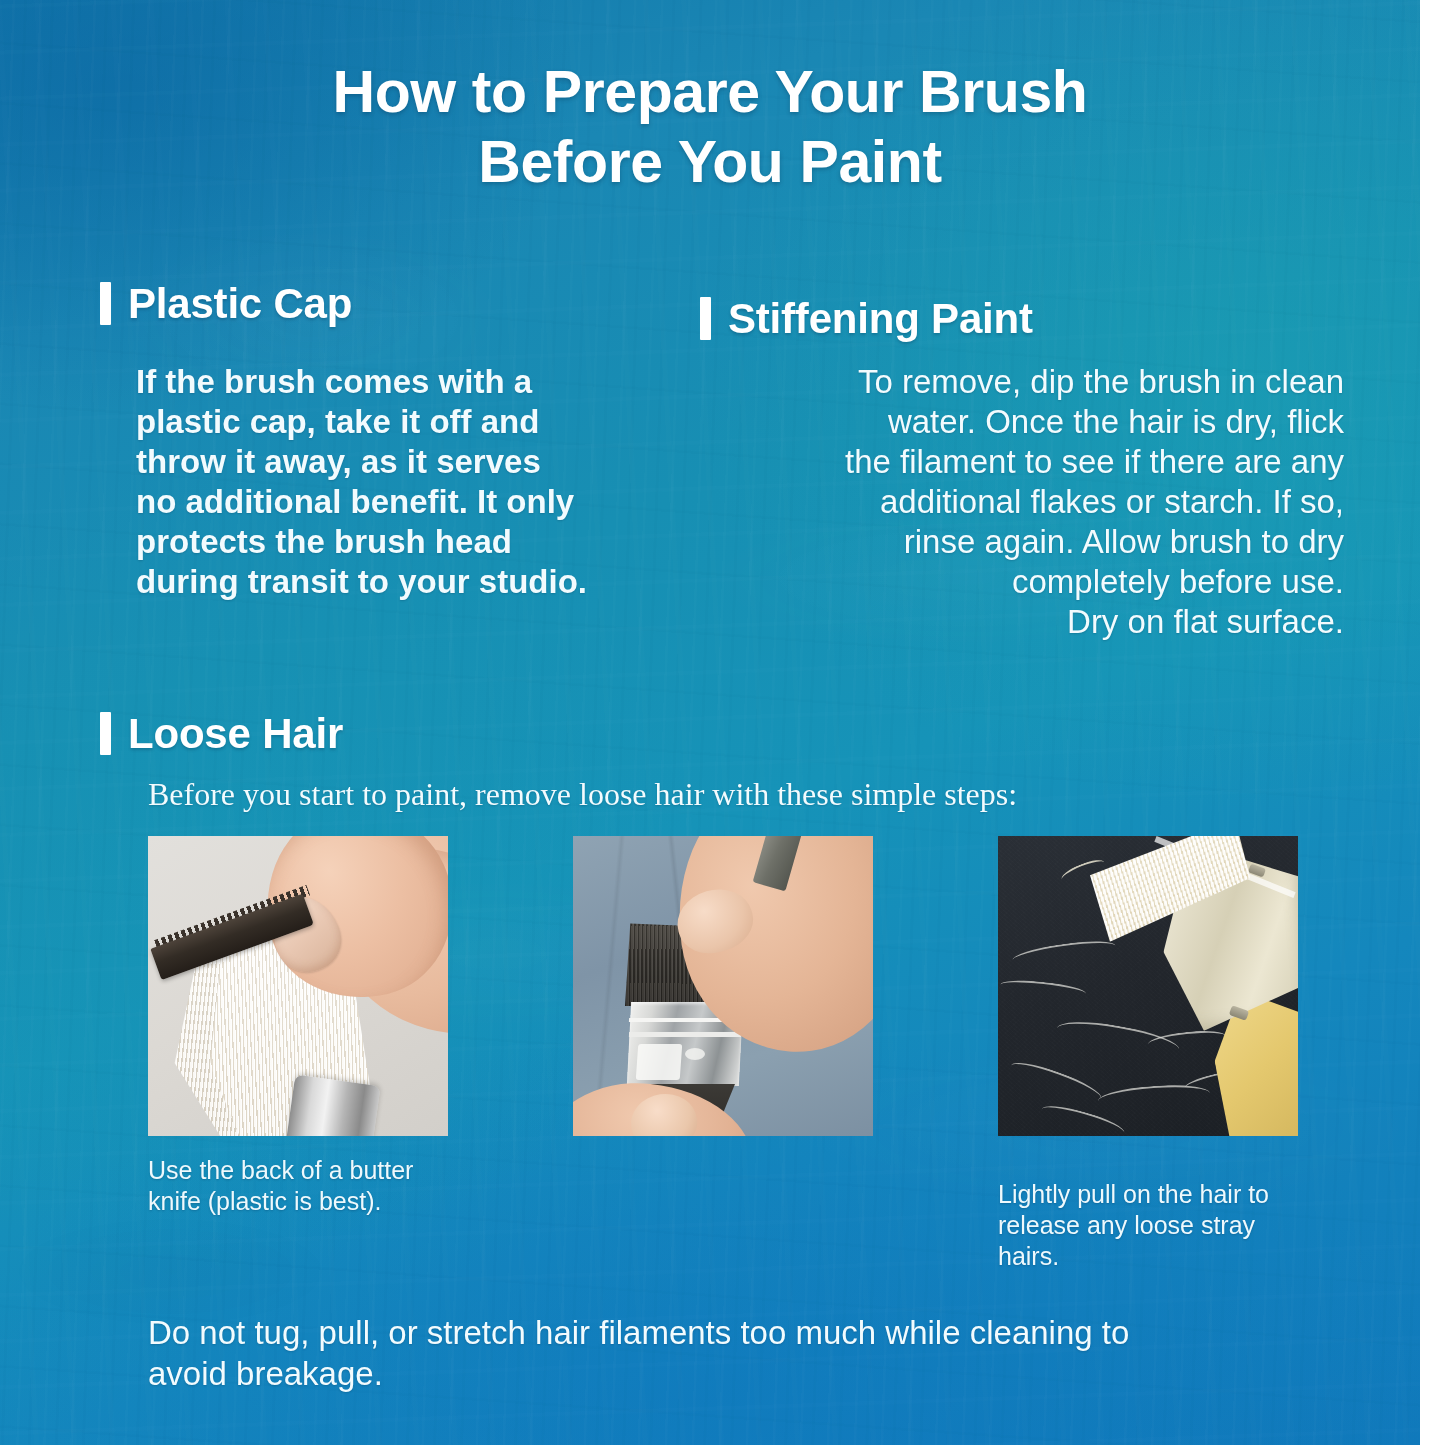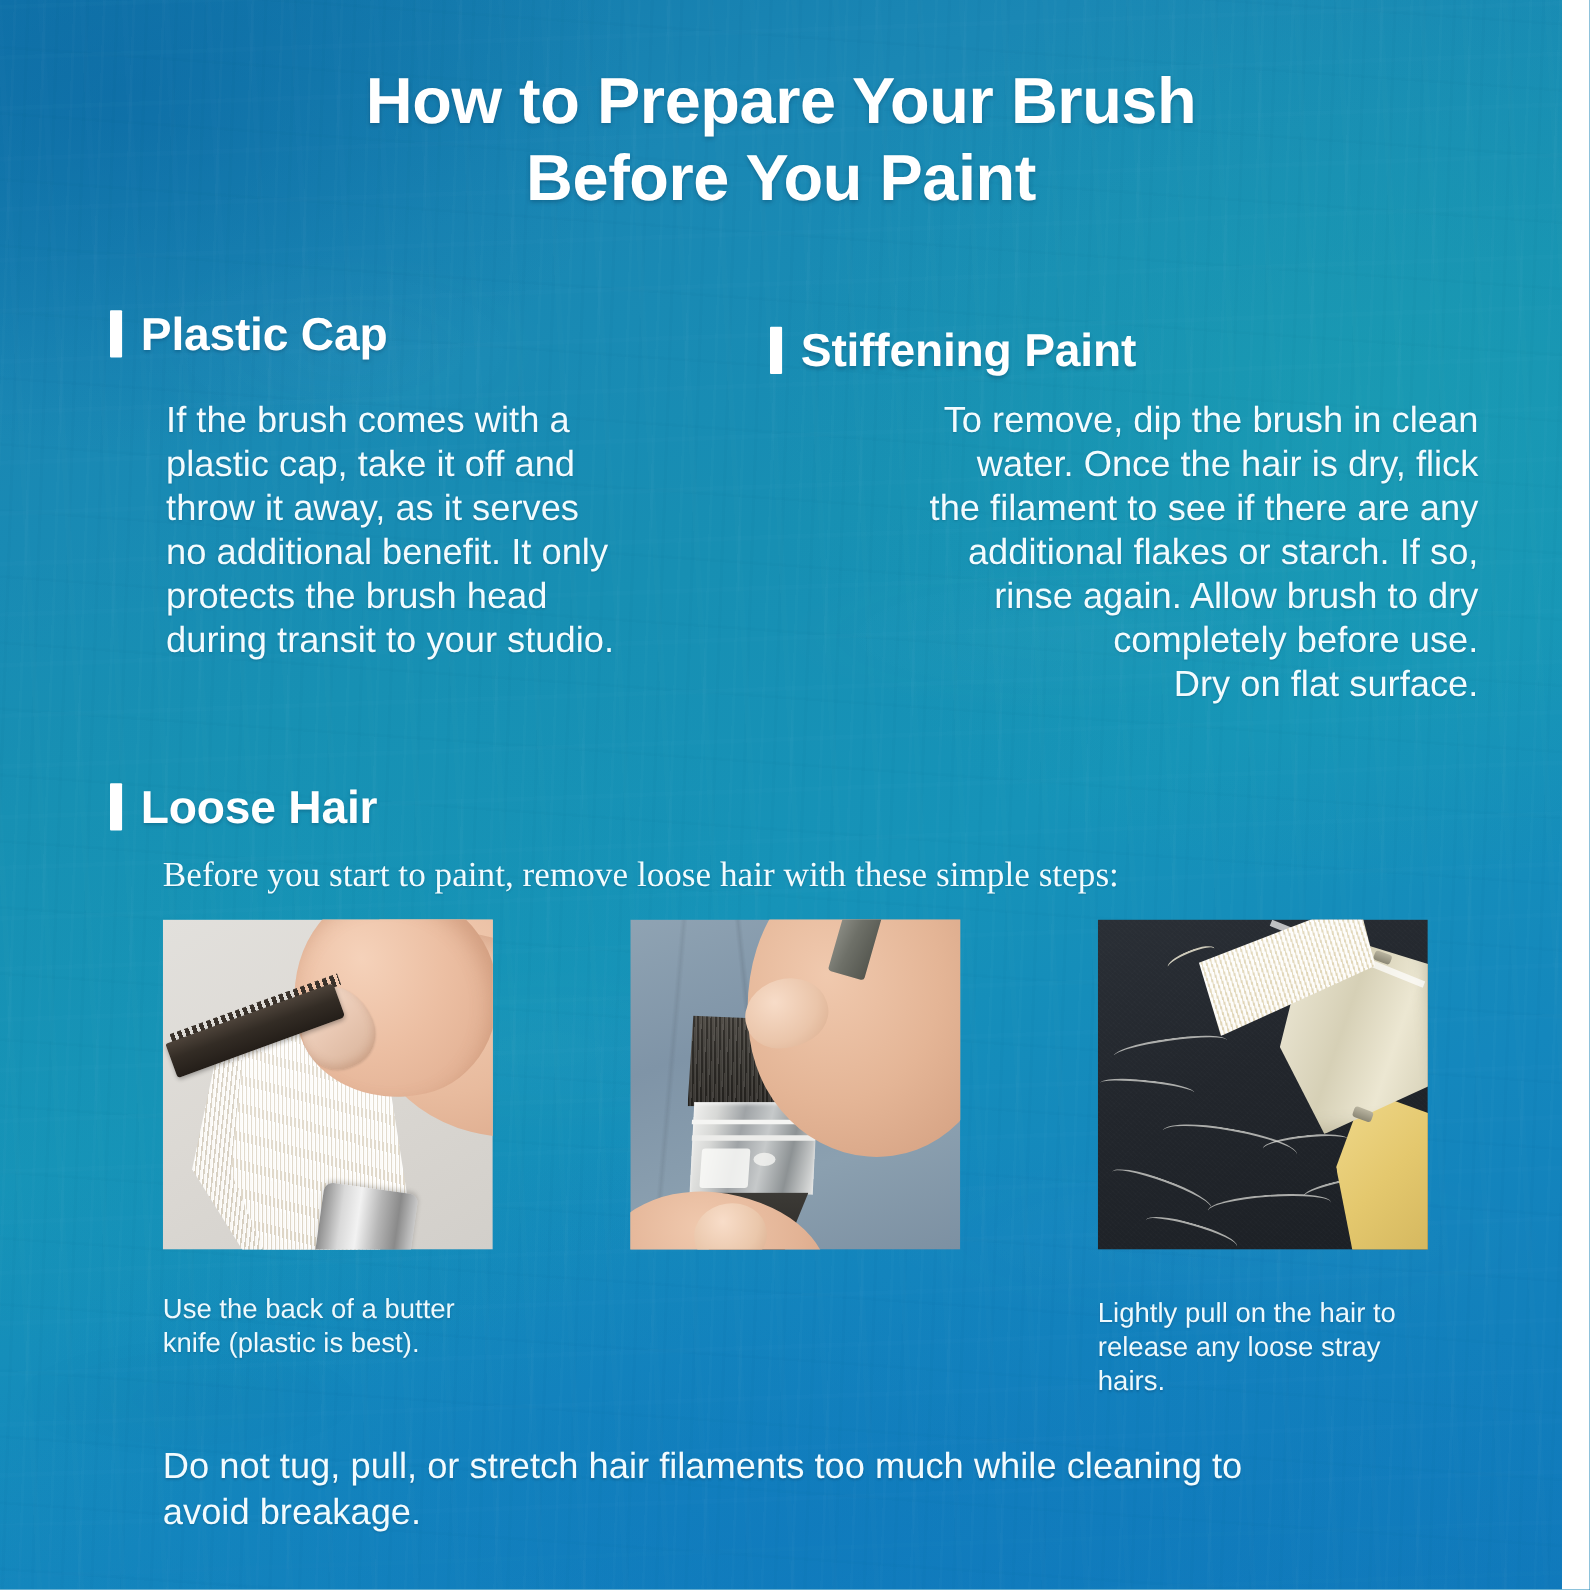--- a/index.html
+++ b/index.html
@@ -388,21 +388,21 @@
 
     <h1 class="title">
       <span>How to Prepare Your Brush</span>
       <span>Before You Paint</span>
     </h1>
 
     <div class="sec-head" style="left:100px; top:282px;">
       <span class="bar"></span>
       <span class="sec-title">Plastic Cap</span>
     </div>
-    <p class="body-text" style="left:151px; top:362px; width:500px;">If the brush comes with a
+    <p class="body-text" style="left:136px; top:362px; width:500px;font-weight:bold;">If the brush comes with a
 plastic cap, take it off and
 throw it away, as it serves
 no additional benefit. It only
 protects the brush head
 during transit to your studio.</p>
 
     <div class="sec-head" style="left:700px; top:297px;">
       <span class="bar"></span>
       <span class="sec-title">Stiffening Paint</span>
     </div>
@@ -428,21 +428,21 @@
         <div class="p1-hand"></div>
         <div class="p1-knuck"></div>
         <div class="p1-knuck2"></div>
         <div class="p1-thumb"></div>
         <div class="p1-nail"></div>
         <div class="p1-serr"></div>
         <div class="p1-knife"></div>
         <div class="p1-ferrule"></div>
       </div>
     </div>
-    <p class="caption" style="left:148px; top:1155px; width:320px;margin-top:20px;">Use the back of a butter
+    <p class="caption" style="left:148px; top:1155px; width:320px;">Use the back of a butter
 knife (plastic is best).</p>
 
     <div class="photo" style="left:573px; top:836px;">
       <div class="photo-inner">
         <div class="p2-bg"></div>
         <div class="p2-scratch"></div>
         <div class="p2-bristle"></div>
         <div class="p2-ferrule"></div>
         <div class="p2-fline1"></div>
         <div class="p2-fline2"></div>

